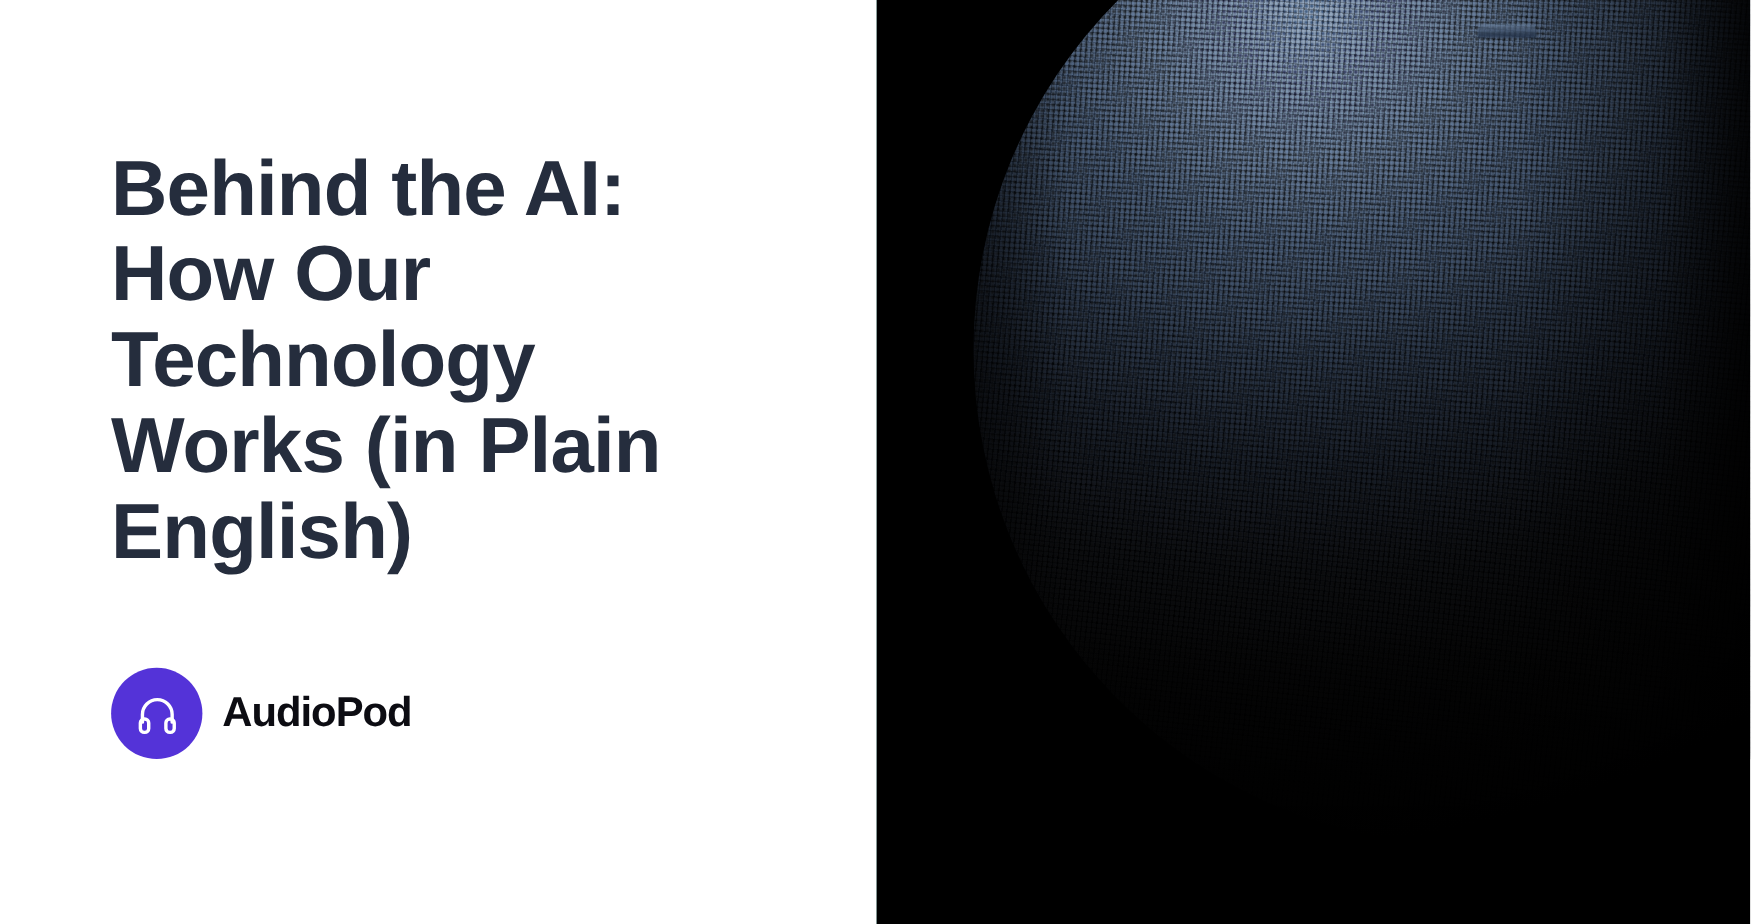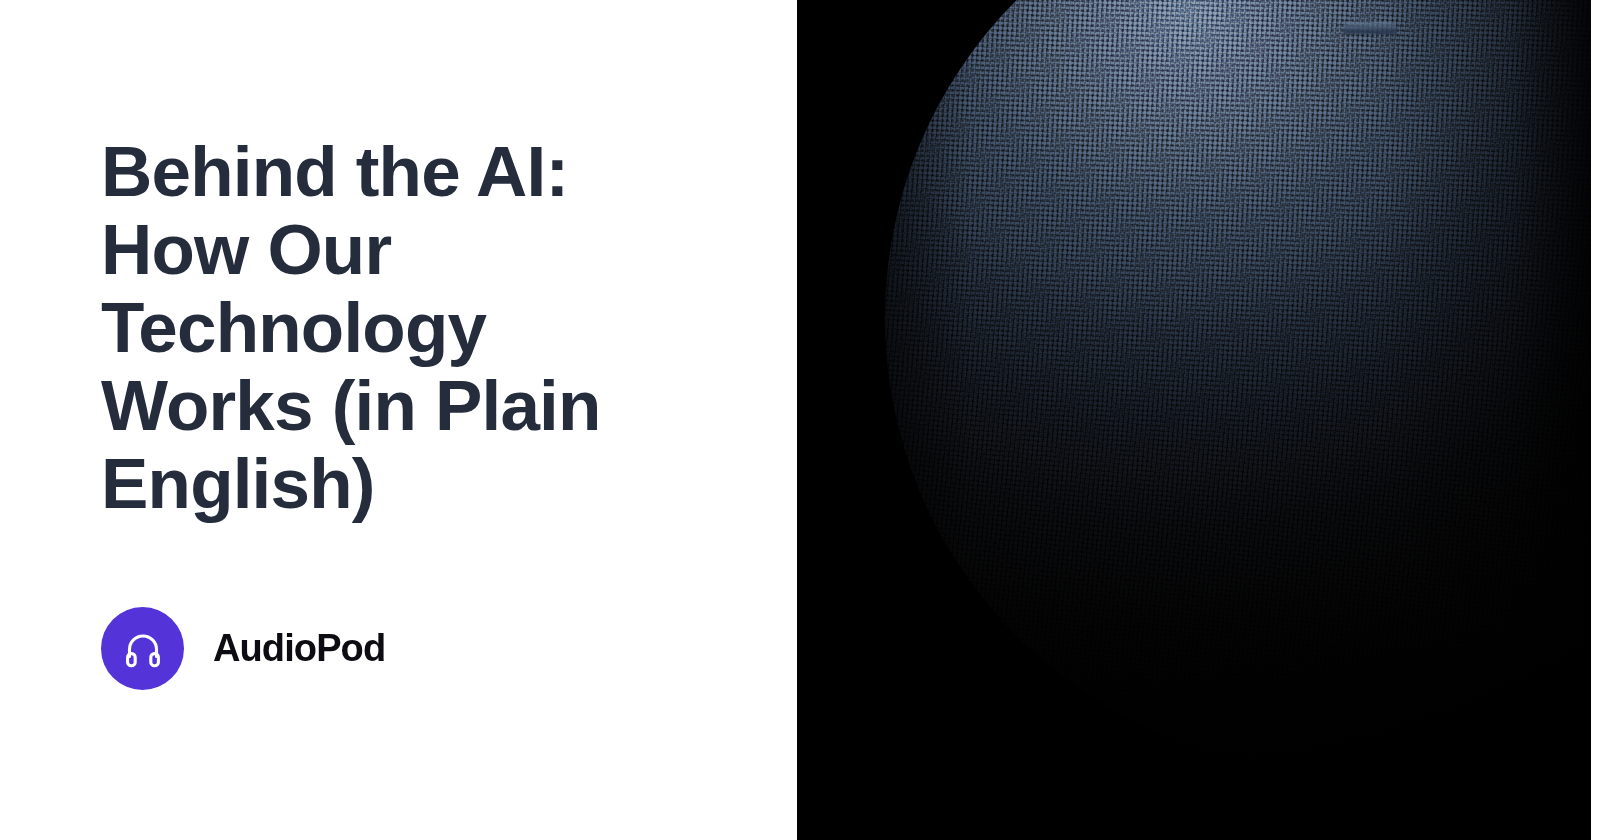--- a/index.html
+++ b/index.html
@@ -42,21 +42,21 @@
     color:#252D3D;
     font-family:"Liberation Sans", sans-serif;
   }
 
   .brand-row {
     position:absolute;
     left:101px;
     top:607px;
     display:flex;
     align-items:center;
-    gap:29px;
+    gap:18px;
   }
 
   .brand-logo {
     width:83px;
     height:83px;
     border-radius:50%;
     background:#5433D8;
     display:flex;
     align-items:center;
     justify-content:center;

